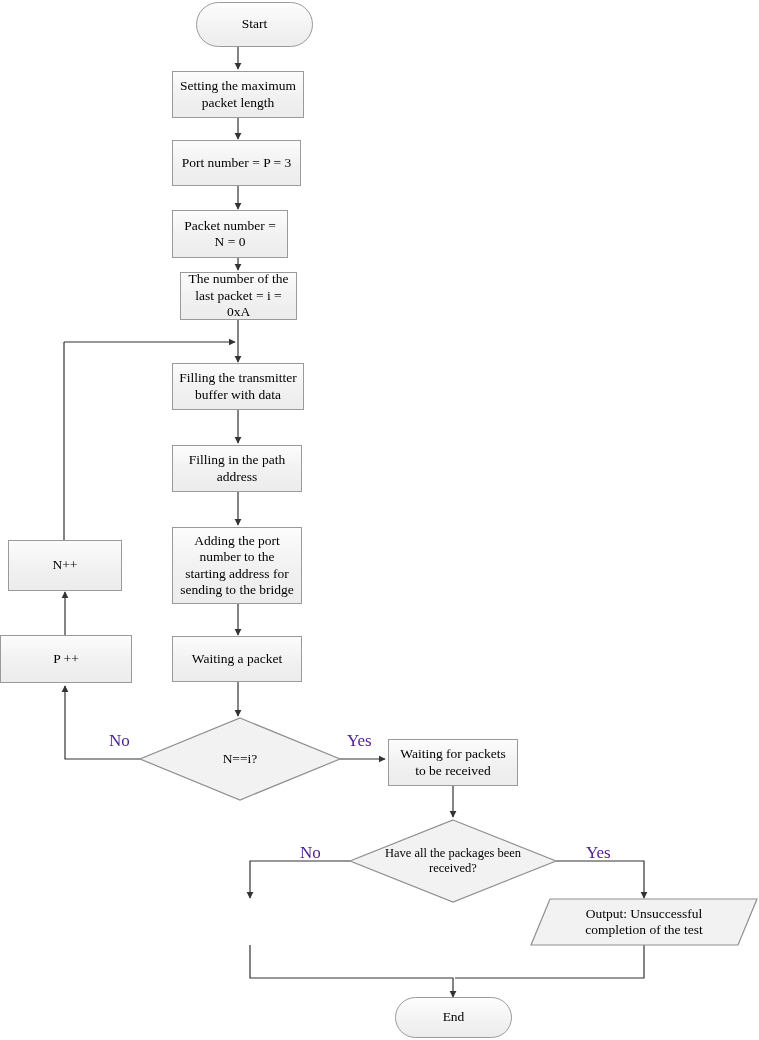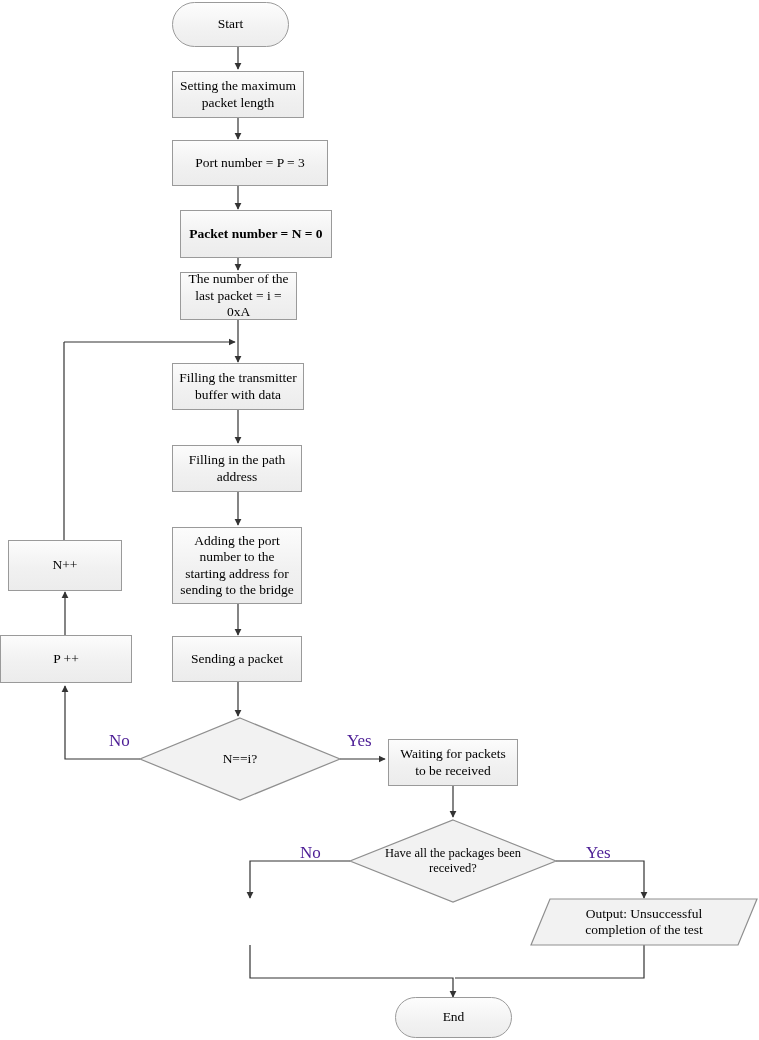--- a/index.html
+++ b/index.html
@@ -128,54 +128,54 @@
 
       <path d="M350,861 L250,861 L250,898" marker-end="url(#arrow)"></path>
 
       <path d="M556,861 L644,861 L644,898" marker-end="url(#arrow)"></path>
 
       <path d="M250,945 L250,978 L453,978 L453,997" marker-end="url(#arrow)"></path>
       <path d="M644,945 L644,978 L455,978"></path>
     </g>
   </svg>
 
-  <div class="node node-terminator" style="left:172px; top:2px; width:117px; height:45px;">
+  <div class="node node-terminator" style="left:196px; top:2px; width:117px; height:45px;">
     <span>Start</span>
   </div>
 
   <div class="node node-process" style="left:172px; top:71px; width:132px; height:47px;">
     <span>Setting the maximum packet length</span>
   </div>
 
-  <div class="node node-process" style="left:172px; top:140px; width:156px; height:46px;justify-content:center;">
+  <div class="node node-process" style="left:172px; top:140px; width:129px; height:46px;justify-content:center;">
     <span>Port number = P = 3</span>
   </div>
 
-  <div class="node node-process" style="left:180px; top:210px; width:152px; height:48px;font-weight:bold;">
+  <div class="node node-process" style="left:172px; top:210px; width:116px; height:48px;">
     <span>Packet number = N = 0</span>
   </div>
 
   <div class="node node-process" style="left:180px; top:272px; width:117px; height:48px;">
     <span>The number of the last packet = i = 0xA</span>
   </div>
 
   <div class="node node-process" style="left:172px; top:363px; width:132px; height:47px;">
     <span>Filling the transmitter buffer with data</span>
   </div>
 
   <div class="node node-process" style="left:172px; top:445px; width:130px; height:47px;">
     <span>Filling in the path address</span>
   </div>
 
   <div class="node node-process" style="left:172px; top:527px; width:130px; height:77px;">
     <span>Adding the port number to the starting address for sending to the bridge</span>
   </div>
 
   <div class="node node-process" style="left:172px; top:636px; width:130px; height:46px;">
-    <span>Sending a packet</span>
+    <span>Waiting a packet</span>
   </div>
 
   <div class="node node-process" style="left:8px; top:540px; width:114px; height:51px;">
     <span>N++</span>
   </div>
 
   <div class="node node-process" style="left:0px; top:635px; width:132px; height:48px;">
     <span>P ++</span>
   </div>
 

